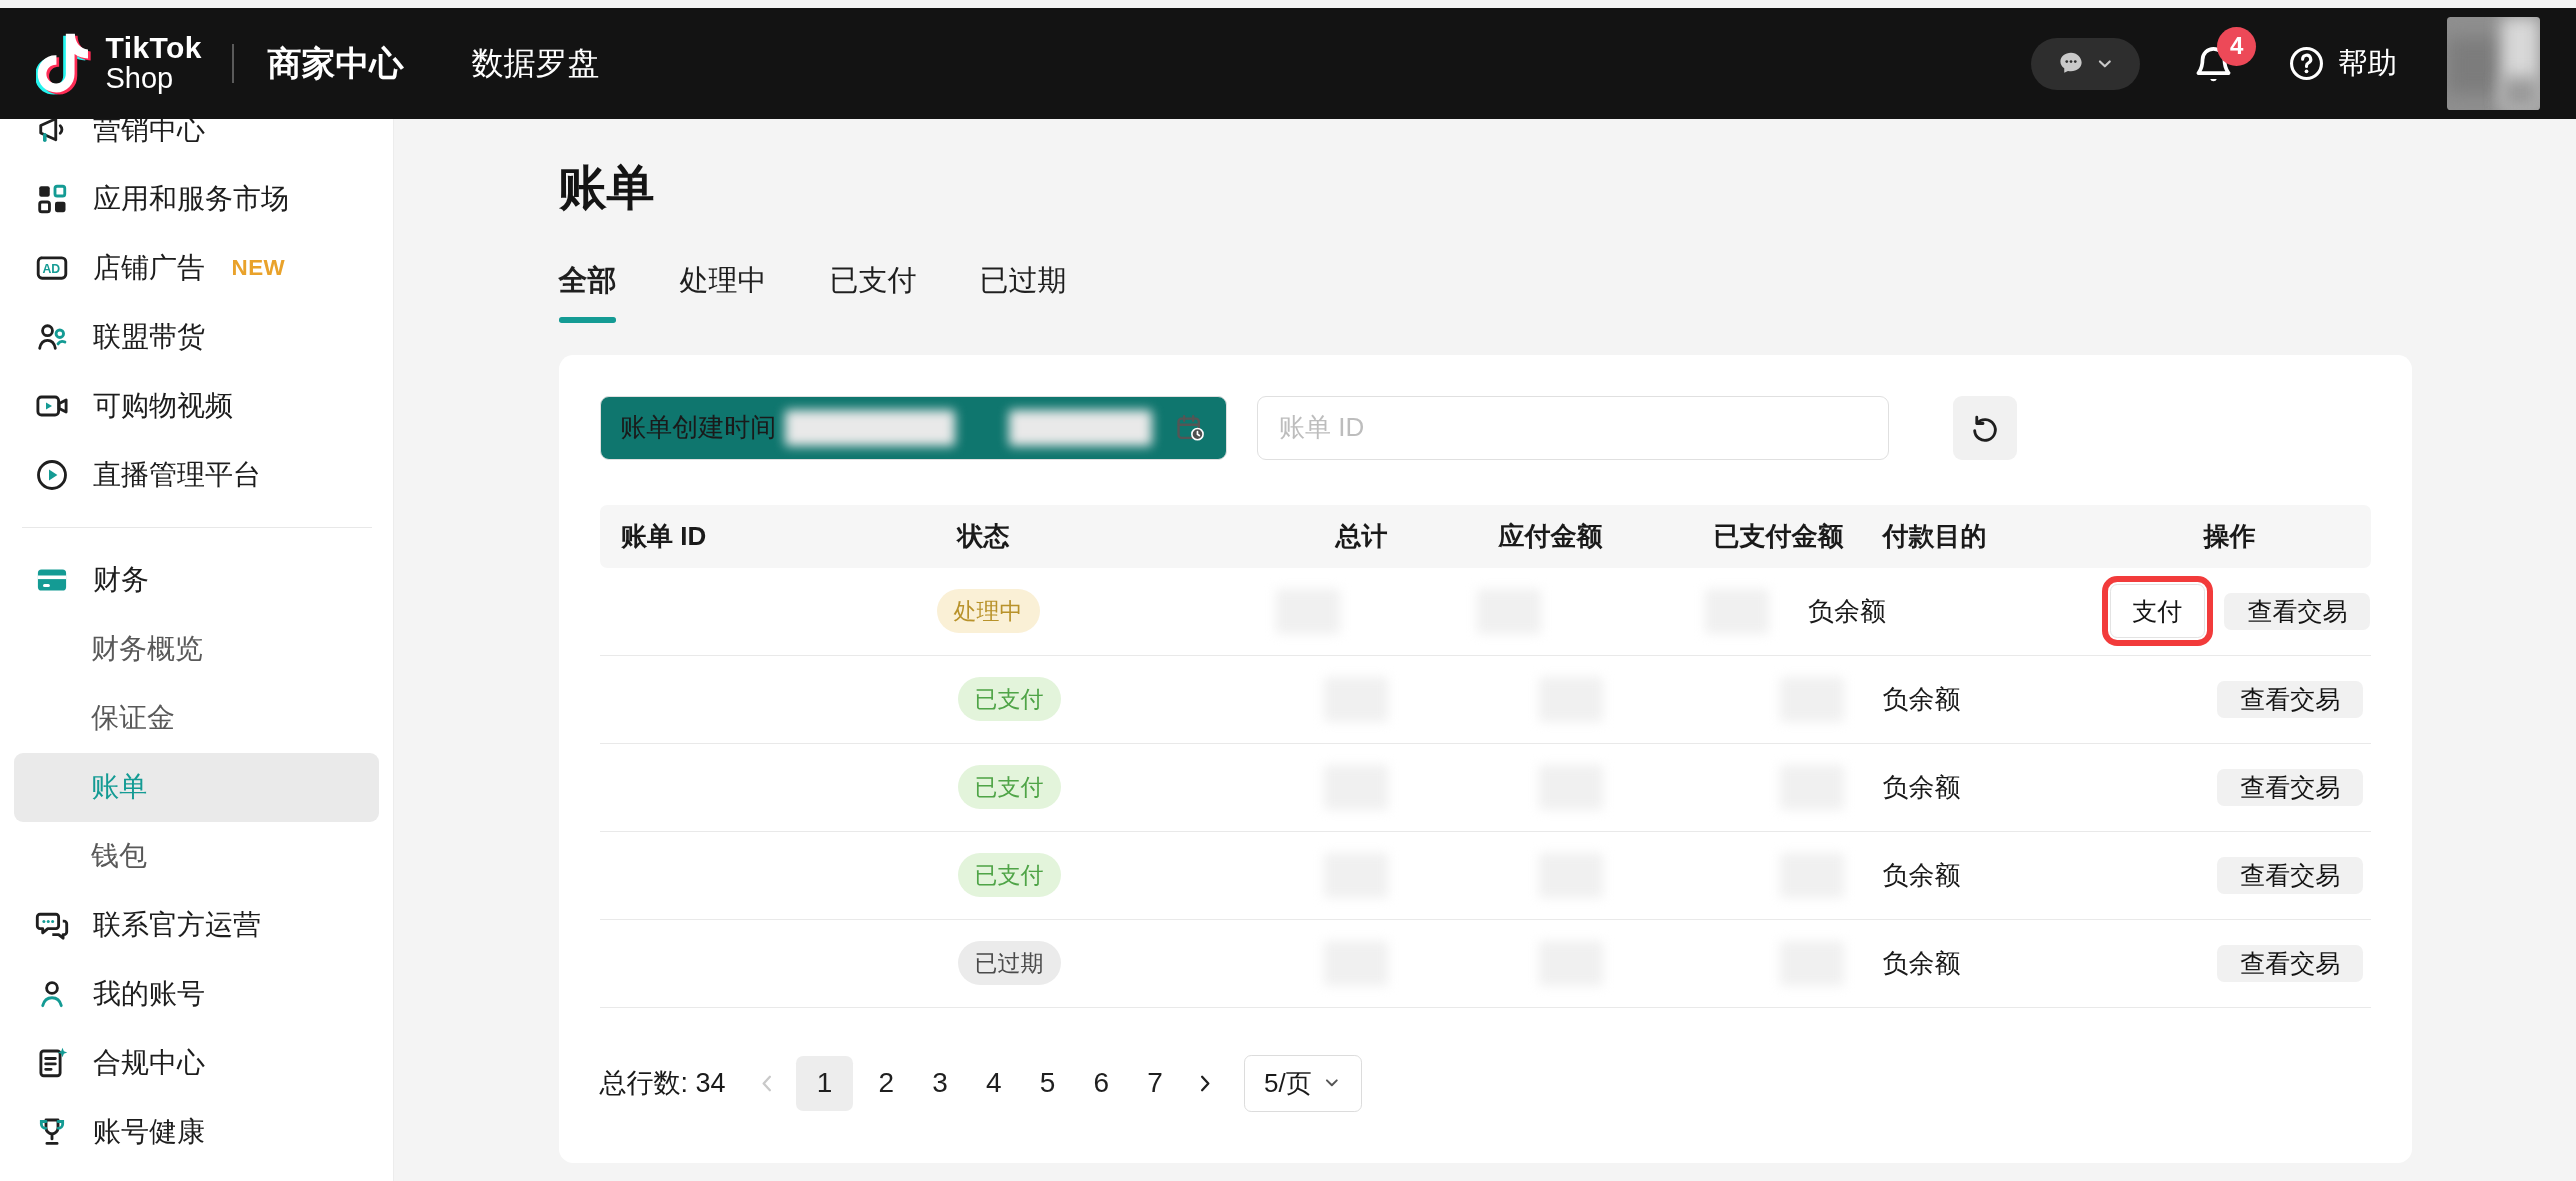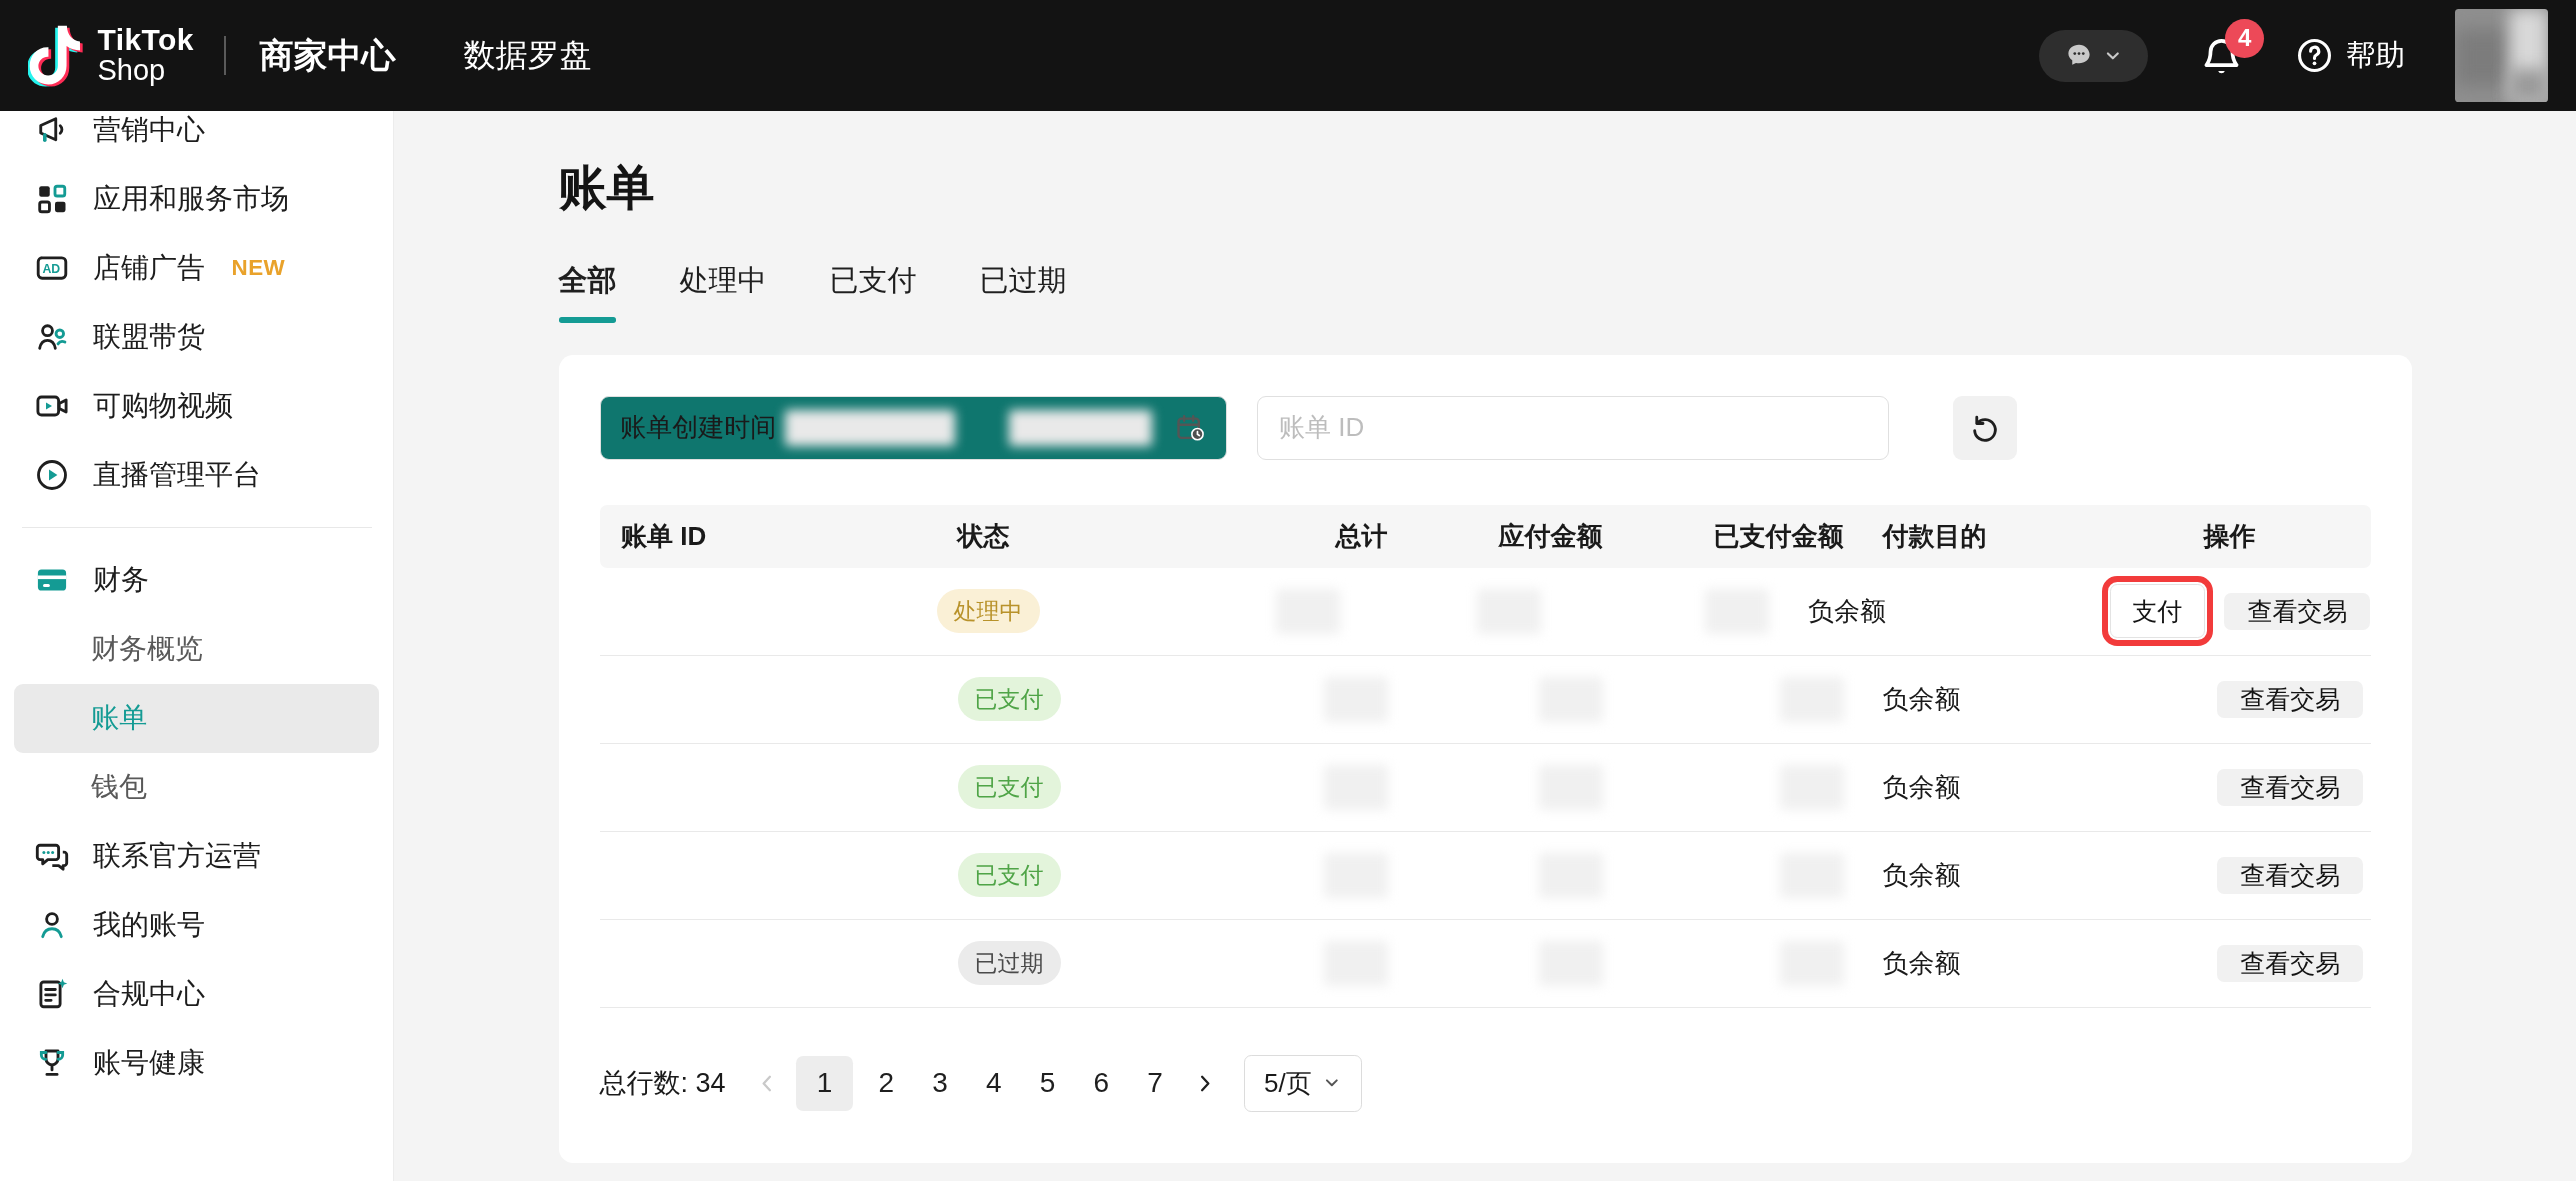--- a/index.html
+++ b/index.html
@@ -1,21 +1,21 @@
 <!DOCTYPE html>
 <html style="font-size:14.3px"><head>
 <meta charset="utf-8">
 <style>
   * { margin:0; padding:0; box-sizing:border-box; }
   html,body { width:2576px; height:1181px; overflow:hidden;
     font-family:"Liberation Sans","DejaVu Sans",sans-serif; background:#f4f4f4; color:#1a1a1a; }
 
   
-  .topbar { position:absolute; top:0; left:0; width:2576px; height:111px; background:#131313;
-    display:flex; align-items:center; padding:0 28px; color:#fff; z-index:10; }
+  .topbar { position:absolute; top:8px; left:0; width:2576px; height:111px; background:#131313;
+    display:flex; align-items:center; padding:0 36px; color:#fff; z-index:10; }
   .brand { display:flex; align-items:center; gap:12.5px; }
   .brand-note { width:57px; height:70px; }
   .brand-text { display:flex; flex-direction:column; line-height:1.02; }
   .brand-top { font-size:30px; font-weight:700; letter-spacing:0.4px; }
   .brand-bottom { font-size:29px; font-weight:400; }
   .topbar-divider { width:1.8px; height:39px; background:#5a5a5a; margin:0 34px 0 30px; }
   .nav-primary { font-size:34px; font-weight:700; }
   .nav-secondary { font-size:32px; font-weight:400; margin-left:68px; }
   .topbar-right { margin-left:auto; display:flex; align-items:center; gap:50px; }
   .msg-pill { width:109px; height:52px; border-radius:27px; background:#2e2e2e;
@@ -219,20 +219,23 @@
       <svg width="36" height="36" viewBox="0 0 24 24">
         <rect x="2.6" y="5" width="18.8" height="14" rx="2.4" fill="#149b94"></rect>
         <rect x="2.6" y="9" width="18.8" height="2.4" fill="#ffffff"></rect>
         <rect x="6" y="14.6" width="4.6" height="2" rx="1" fill="#ffffff"></rect>
       </svg>
       <span>财务</span>
     </li>
     <li class="side-sub">
       <span>财务概览</span>
     </li>
+    <li class="side-sub">
+      <span>保证金</span>
+    </li>
     <li class="side-sub active">
       <span>账单</span>
     </li>
     <li class="side-sub">
       <span>钱包</span>
     </li>
     <li class="side-item">
       <svg width="36" height="36" viewBox="0 0 24 24">
         <path d="M4 4.8h10.6a1.8 1.8 0 0 1 1.8 1.8v6a1.8 1.8 0 0 1-1.8 1.8H9.2l-3.4 2.8v-2.8H4a1.8 1.8 0 0 1-1.8-1.8v-6A1.8 1.8 0 0 1 4 4.8z" fill="none" stroke="#1f1f1f" stroke-width="1.9" stroke-linejoin="round"></path>
         <path d="M19.2 9.4h.8a1.8 1.8 0 0 1 1.8 1.8v5.4a1.8 1.8 0 0 1-1.8 1.8h-.6v2.4l-3-2.4h-4.2" fill="none" stroke="#1f1f1f" stroke-width="1.9" stroke-linejoin="round"></path>

